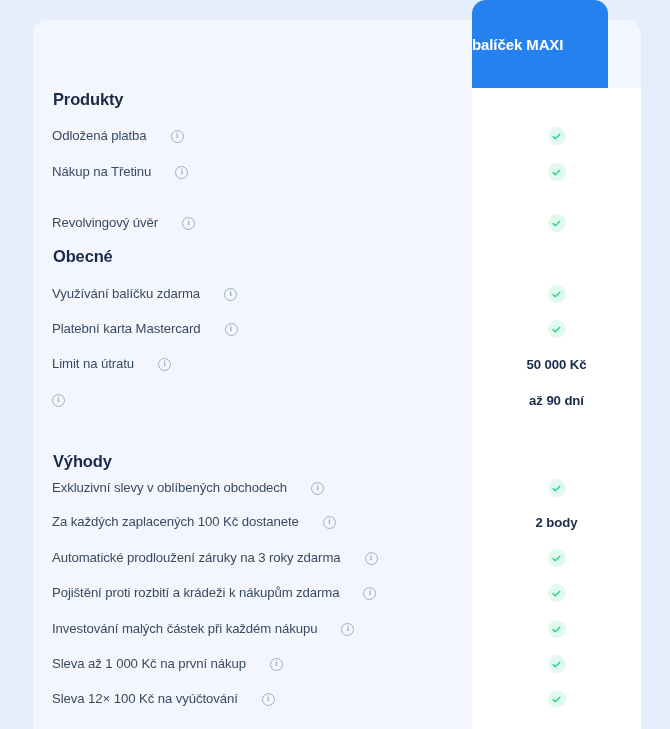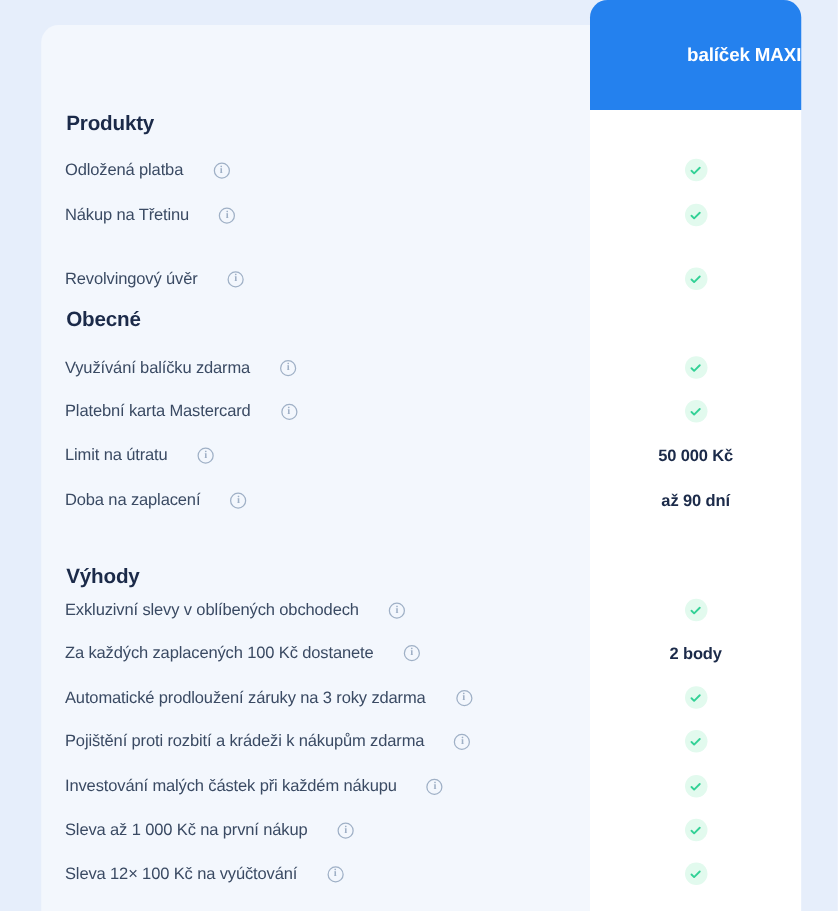--- a/index.html
+++ b/index.html
@@ -44,27 +44,27 @@
     width: 169px;
     height: 641px;
     background: #ffffff;
   }
 
   
   .plan-header {
     position: absolute;
     left: 472px;
     top: 0px;
-    width: 169px;
+    width: 136px;
     height: 88px;
     background: #2481ee;
     border-radius: 14px 14px 0 0;
     display: flex;
     align-items: center;
-    justify-content: flex-end;
+    justify-content: flex-start;
     z-index: 5;
   }
 
   .plan-header-label {
     color: #ffffff;
     font-size: 15px;
     font-weight: 700;
     letter-spacing: -0.1px;
     white-space: nowrap;
   }
@@ -269,21 +269,20 @@
             <span>i</span>
           </span>
     </div>
     <div class="row-value">
 
       <span class="value-text">50 000 Kč</span>
     </div>
   </div>
       <div class="row" style="top: 389px;">
     <div class="row-label">
-      <span class="row-label-text">Doba na zaplacení</span>
       <span class="info-icon">
             <span>i</span>
           </span>
     </div>
     <div class="row-value">
 
       <span class="value-text">až 90 dní</span>
     </div>
   </div>
       <div class="section-title" style="top: 452px;">Výhody</div>

